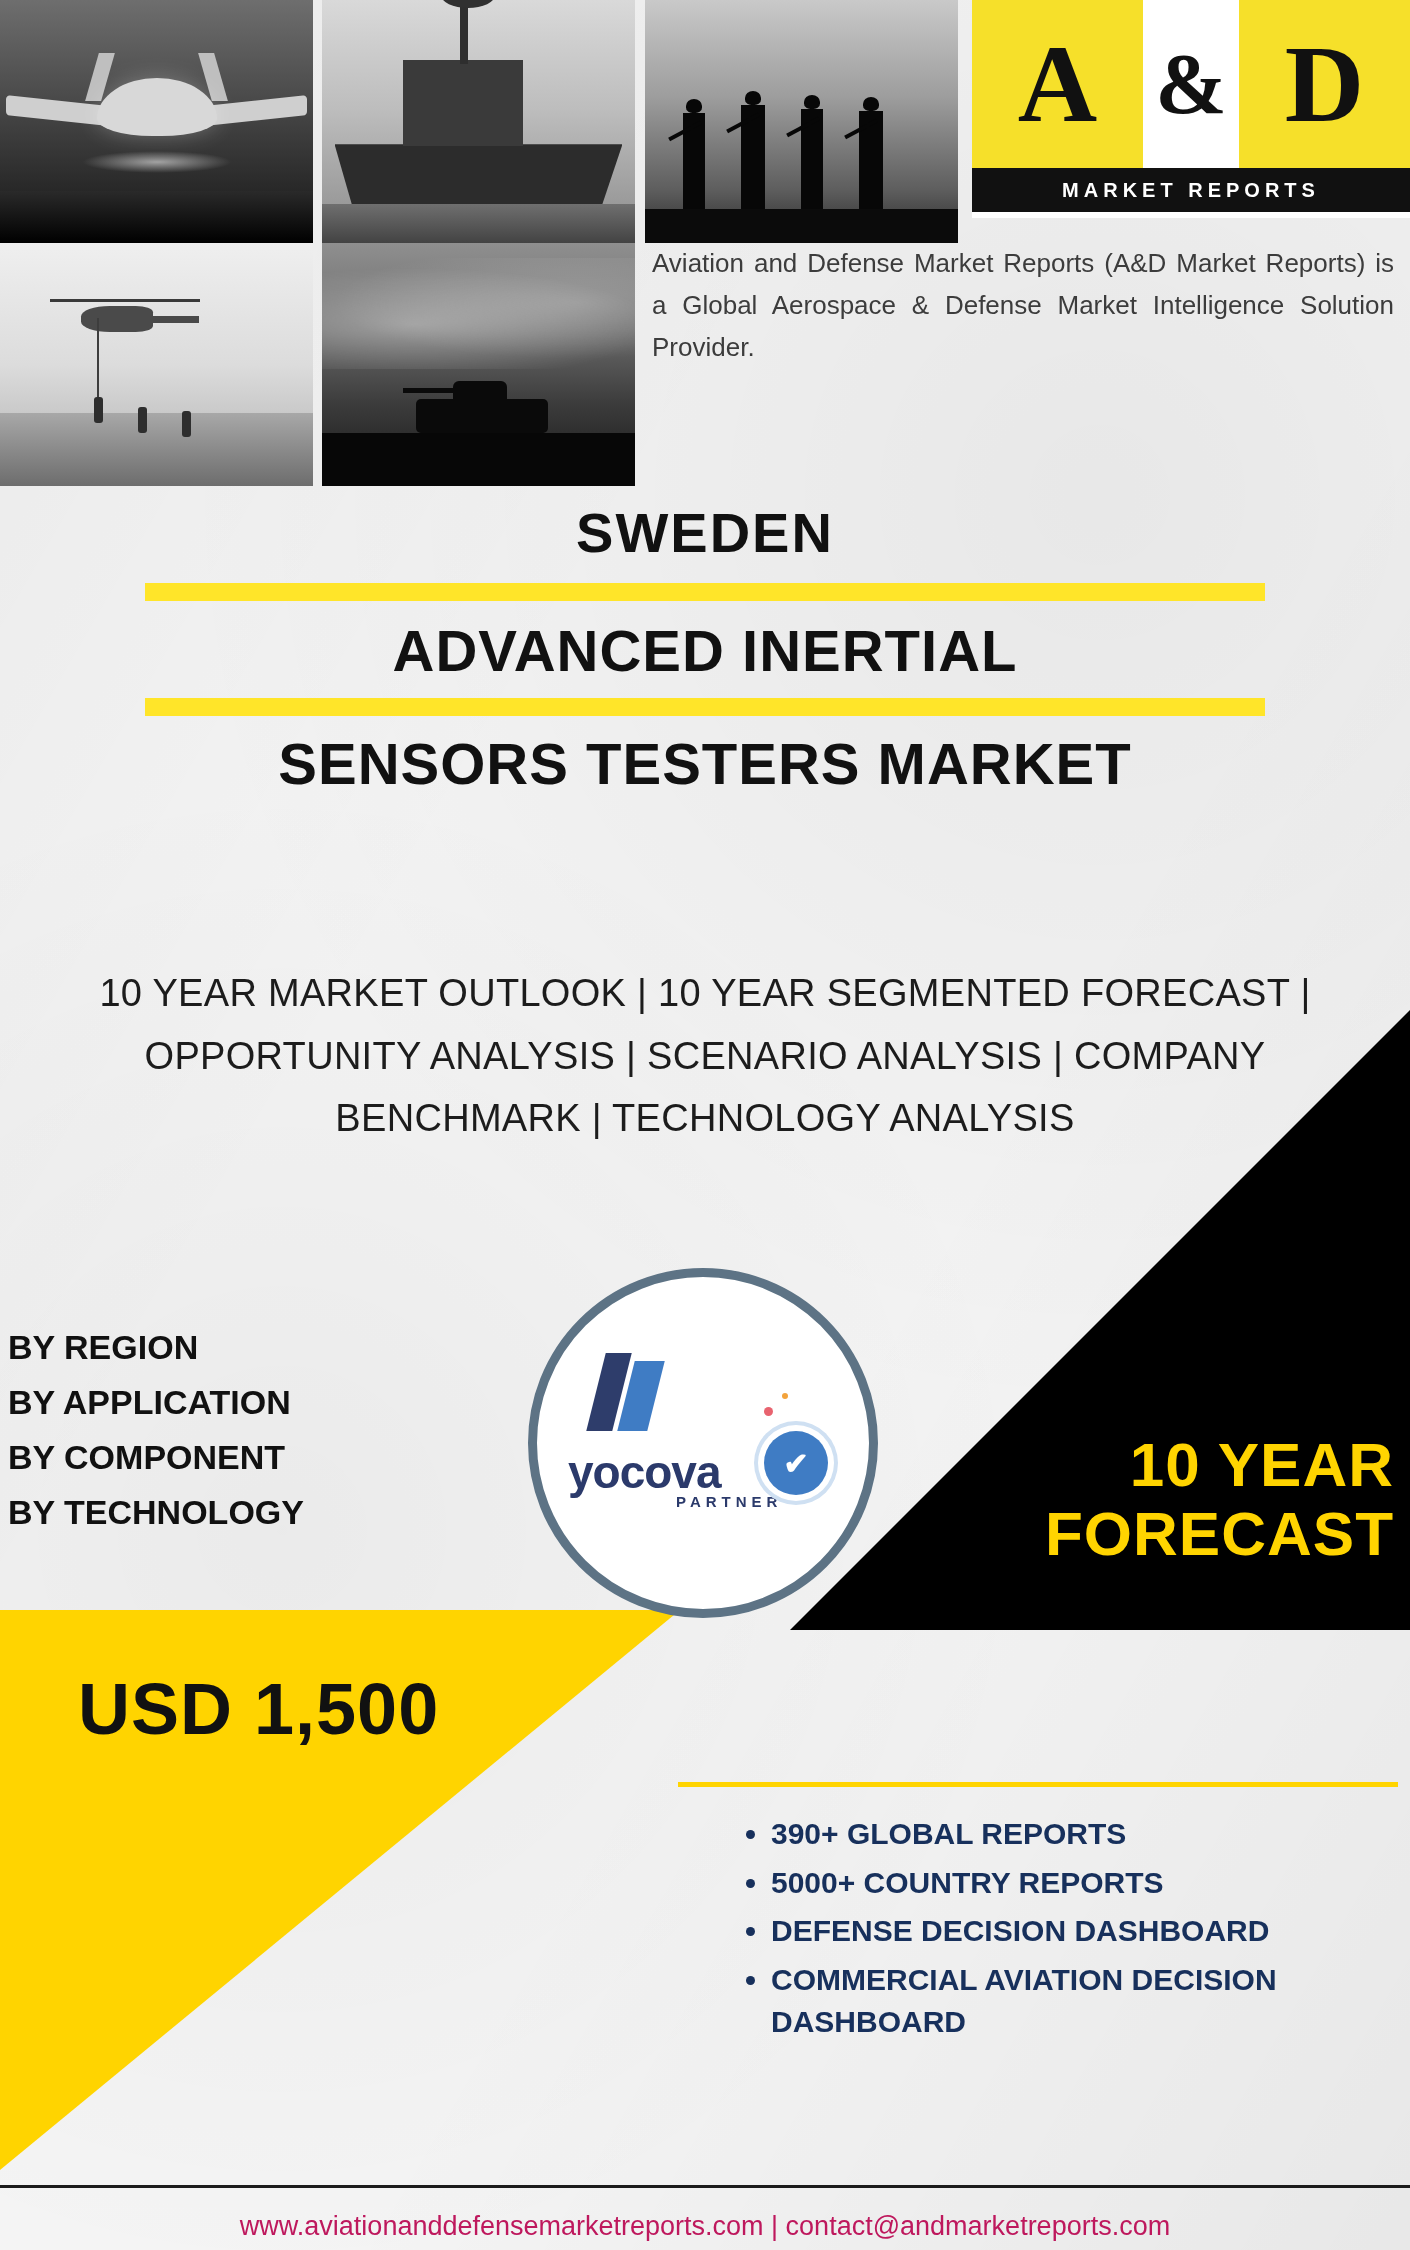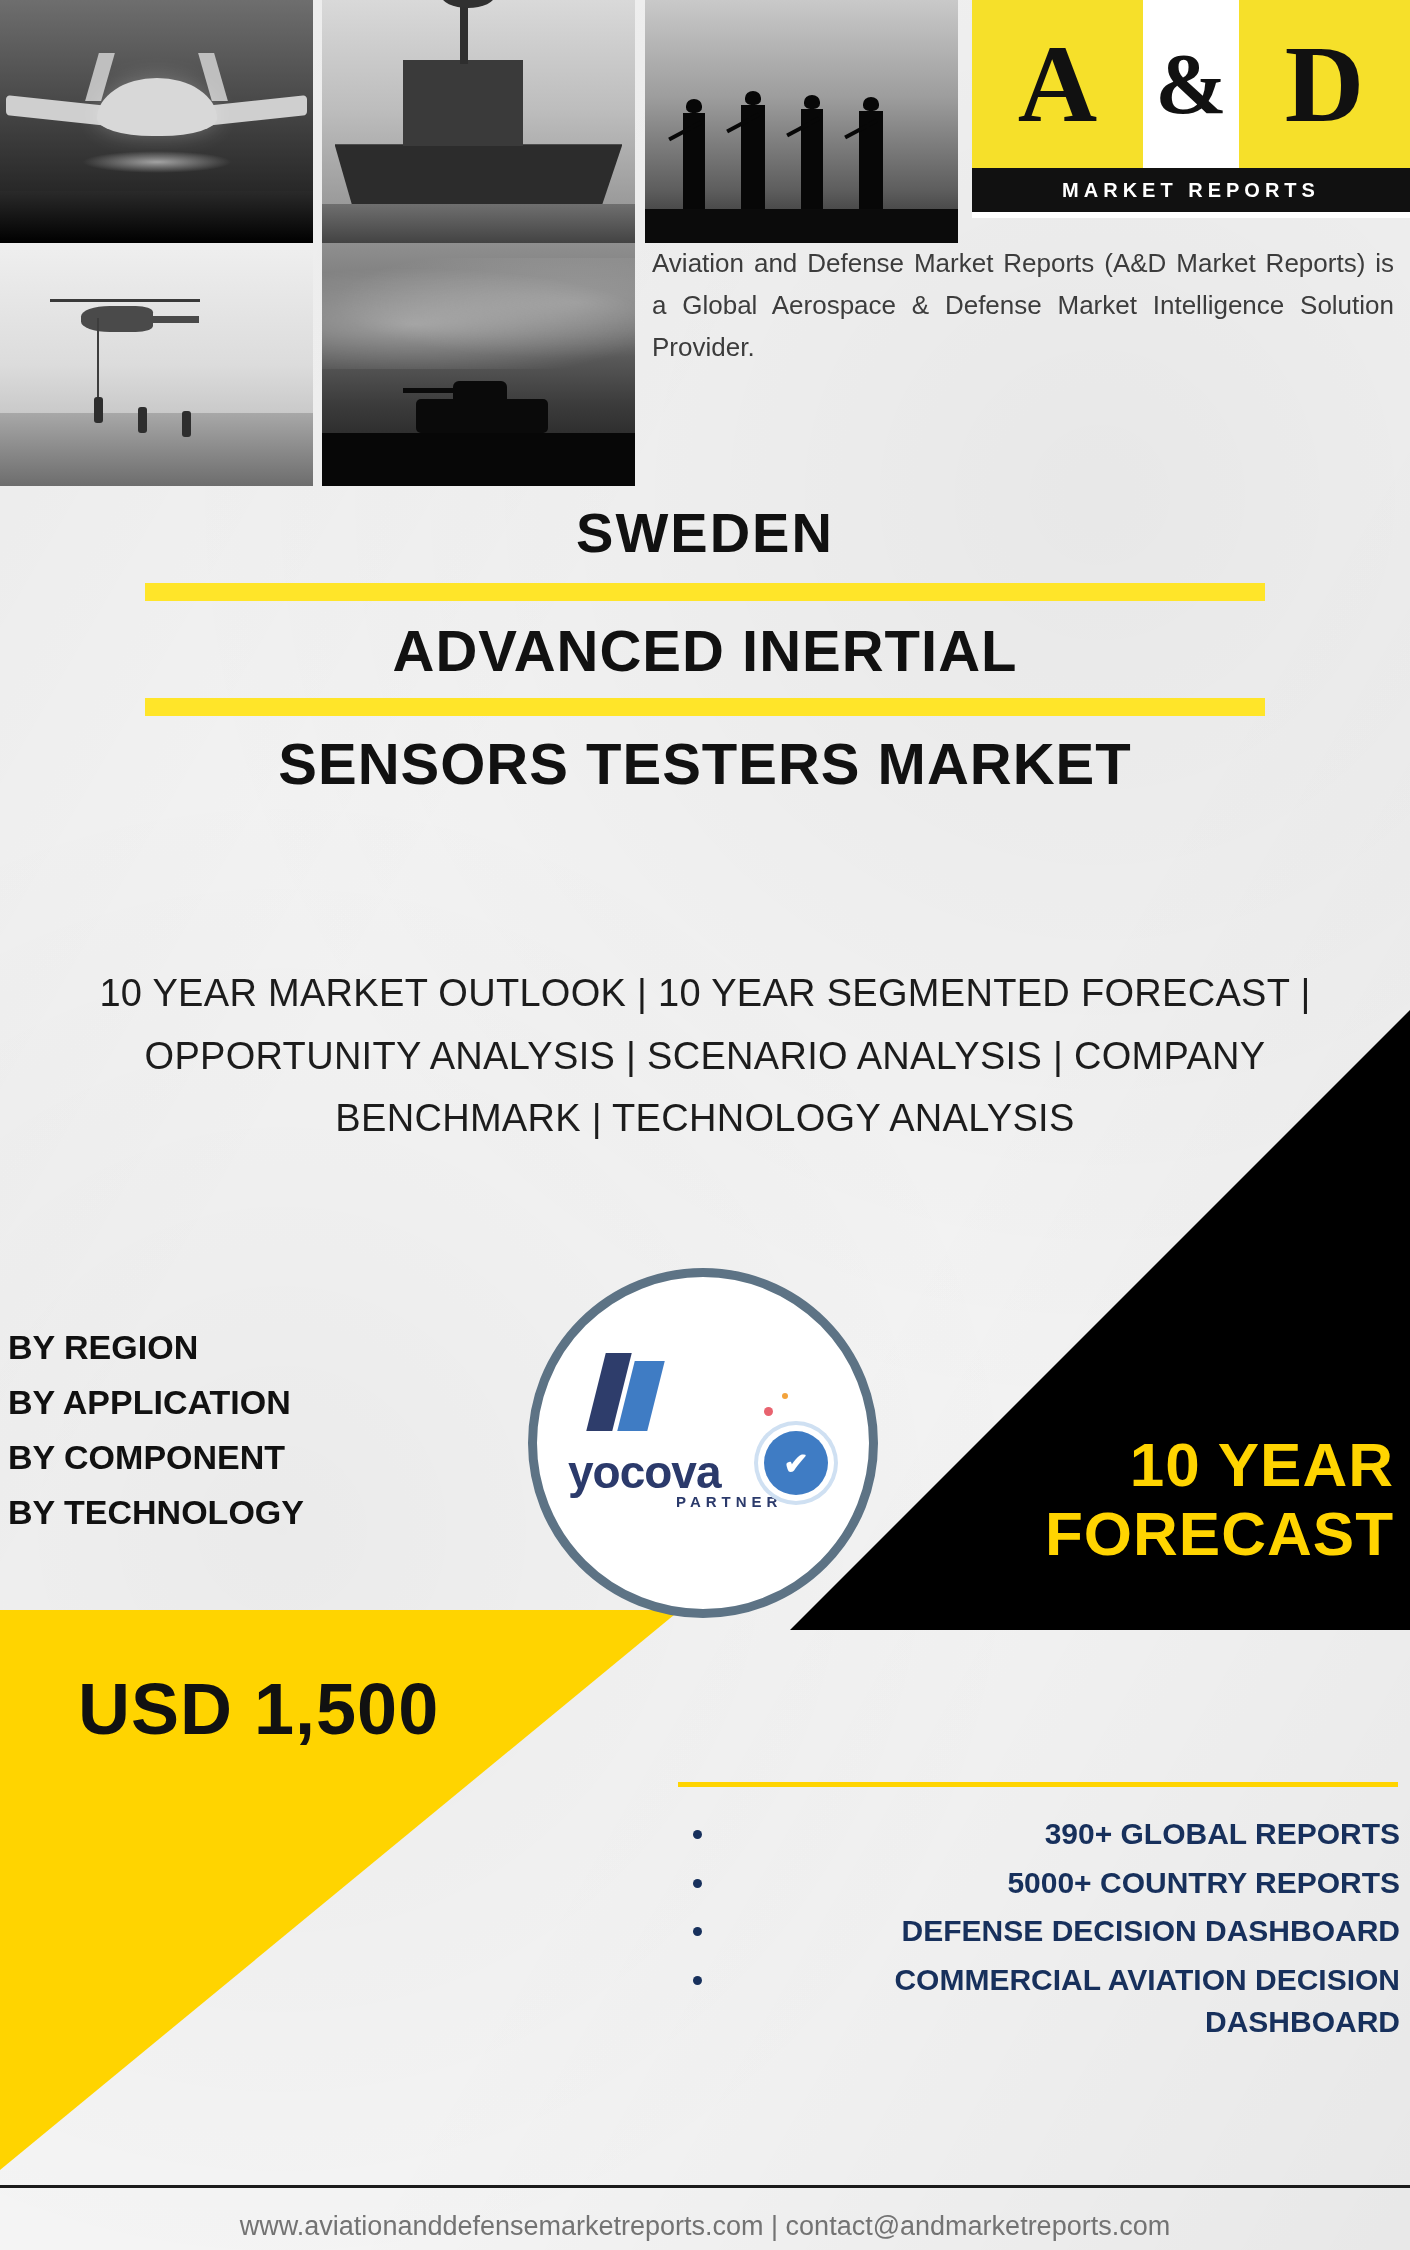--- a/index.html
+++ b/index.html
@@ -208,31 +208,31 @@
 
   
   .about {
     position:absolute; left: 660px; top: 1772px; width: 740px;
   }
   .about-title {
     font-size: 32px; font-weight: 700; color:#17305c; text-align:center;
     letter-spacing: .5px;
   }
   .about-underline { width: 720px; height: 5px; background:#ffd400; margin: 10px 0 26px 18px; }
-  .about-list { list-style: disc; margin-left: 58px; text-align: right; }
+  .about-list { list-style: disc; margin-left: 111px; }
   .about-list li {
     font-size: 30px; font-weight: 700; color:#17305c; line-height: 1.42;
     margin-bottom: 6px;
   }
 
   
   .footer-line { position:absolute; left: 0; bottom: 62px; width: 1410px; height: 3px; background:#1b1b1b; }
   .footer {
     position:absolute; left: 0; bottom: 8px; width: 1410px; text-align:center;
-    font-size: 27px; color:#737373;
+    font-size: 27px; color:#be185d;
   }
 </style>
 </head>
 <body>
 
 <div class="page">
   <div class="bg-texture"></div>
 
   <div class="photos">
     <div class="photo p1">

